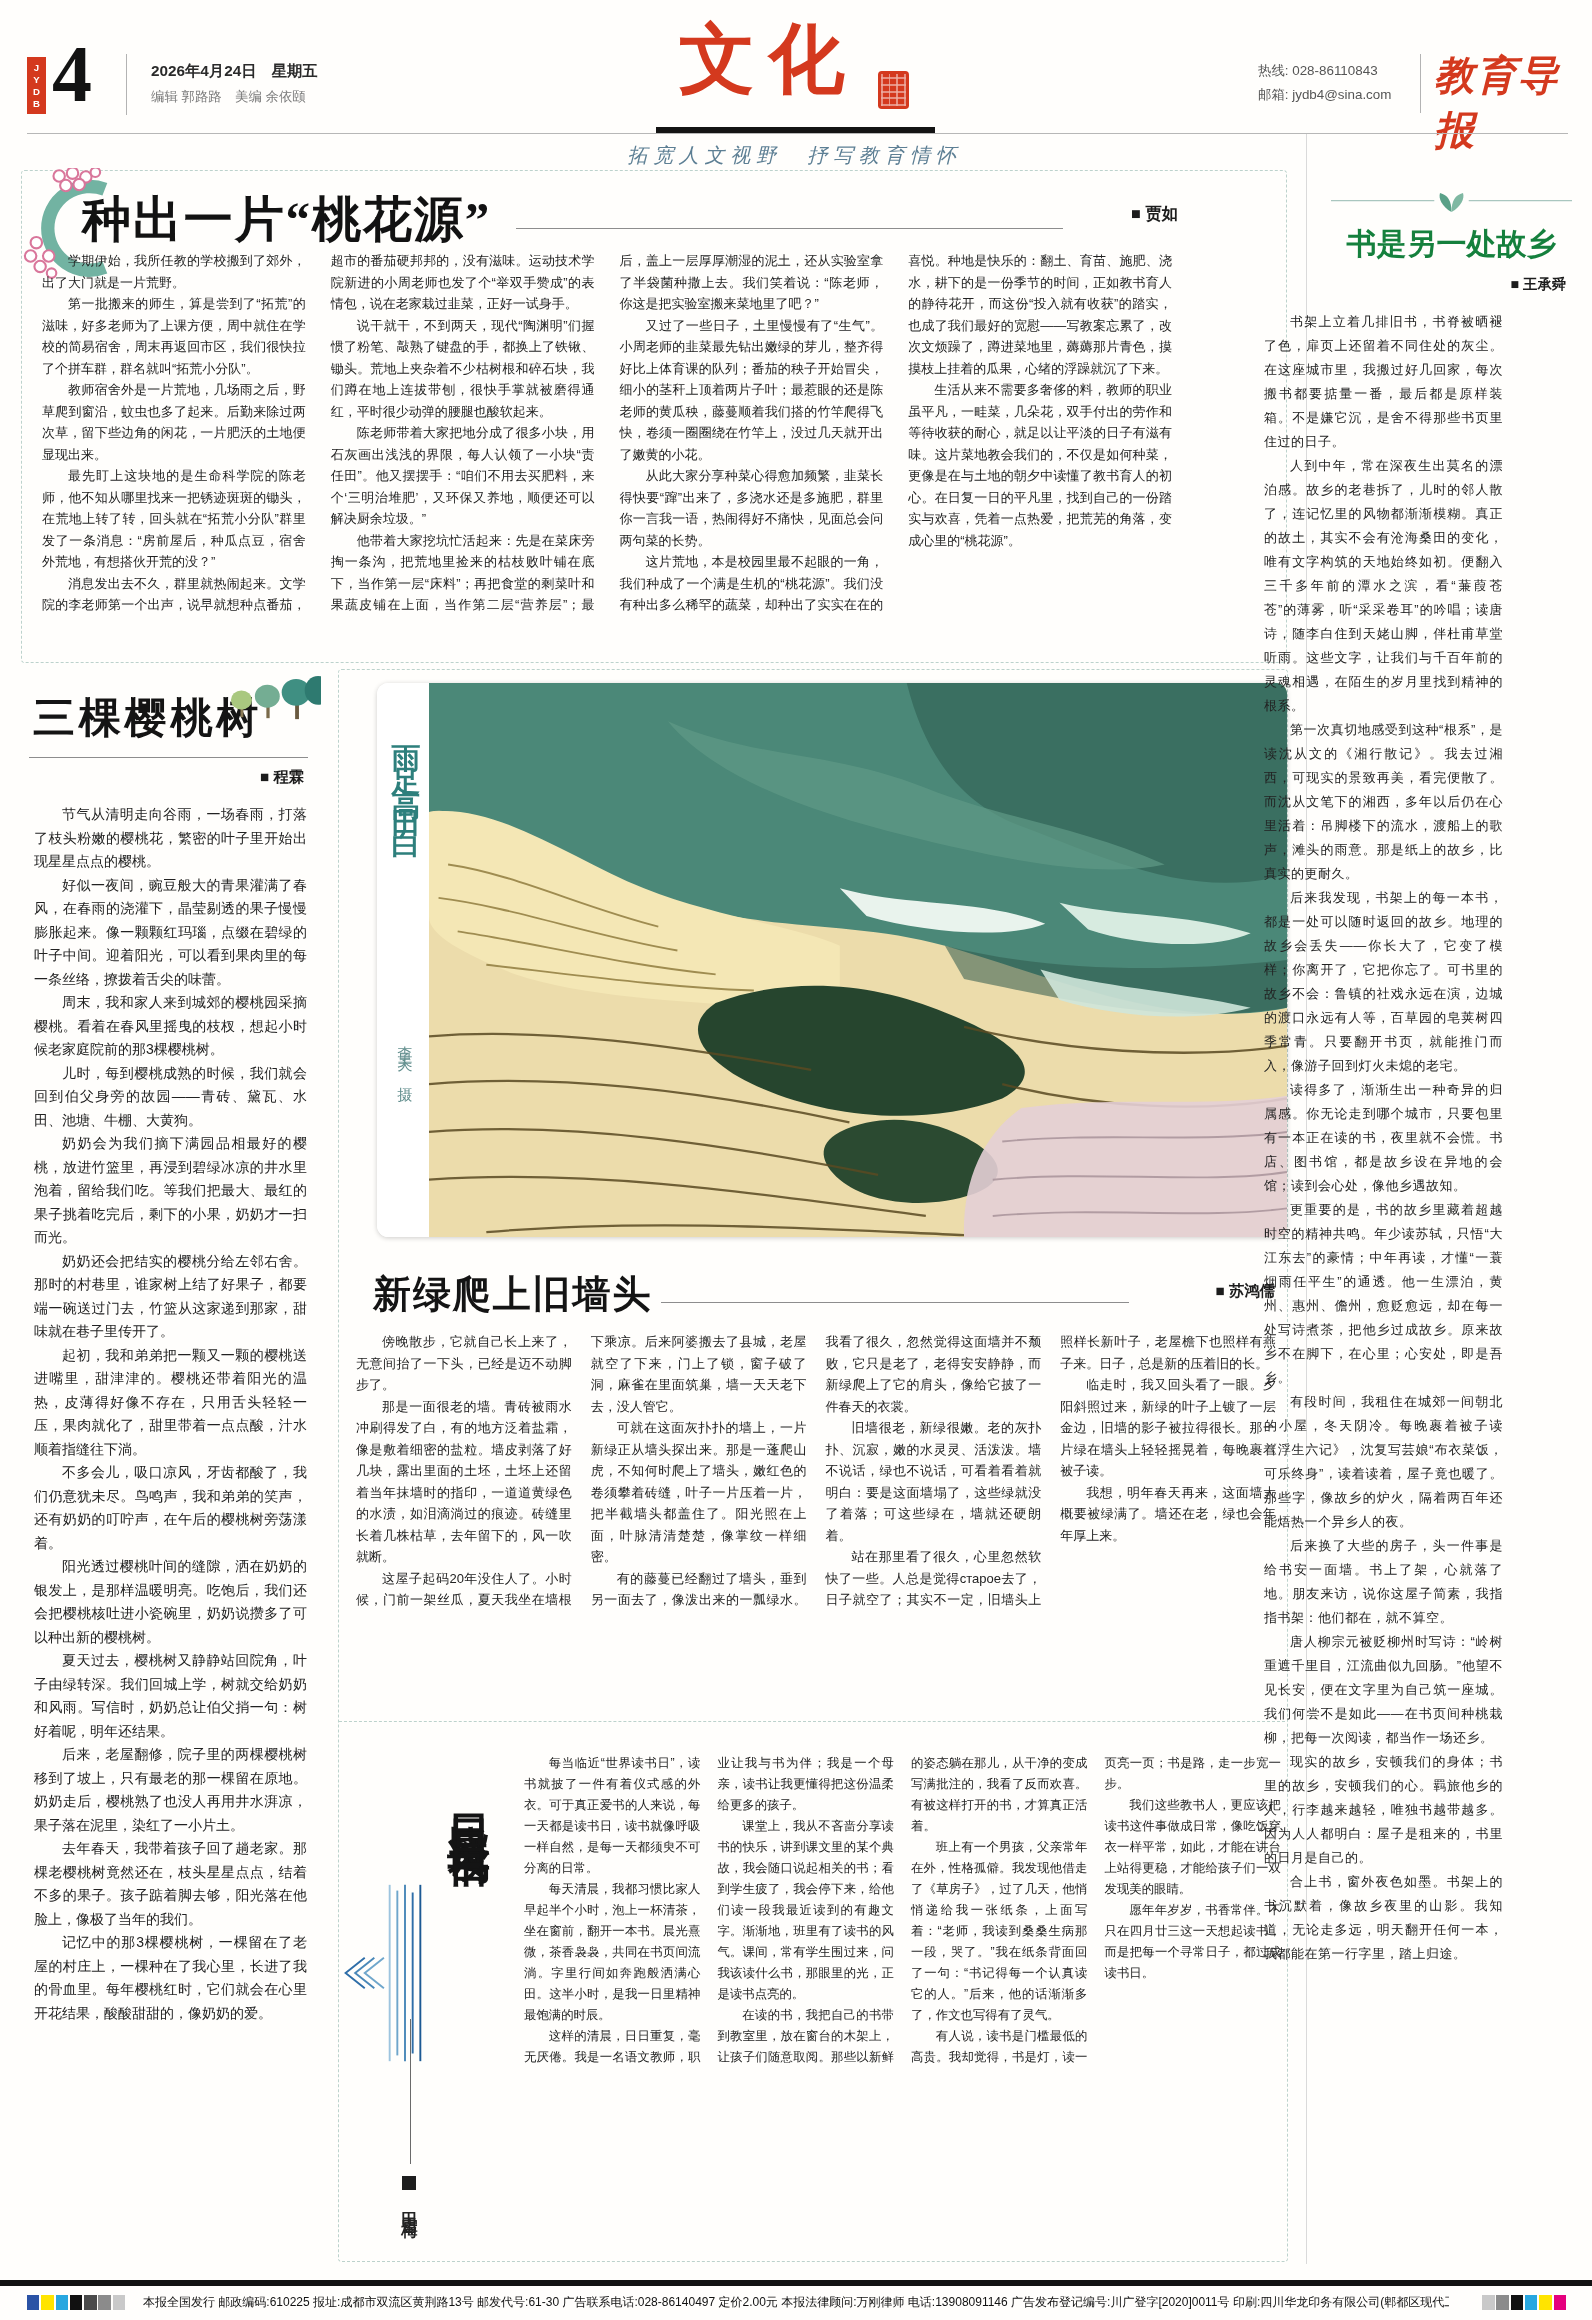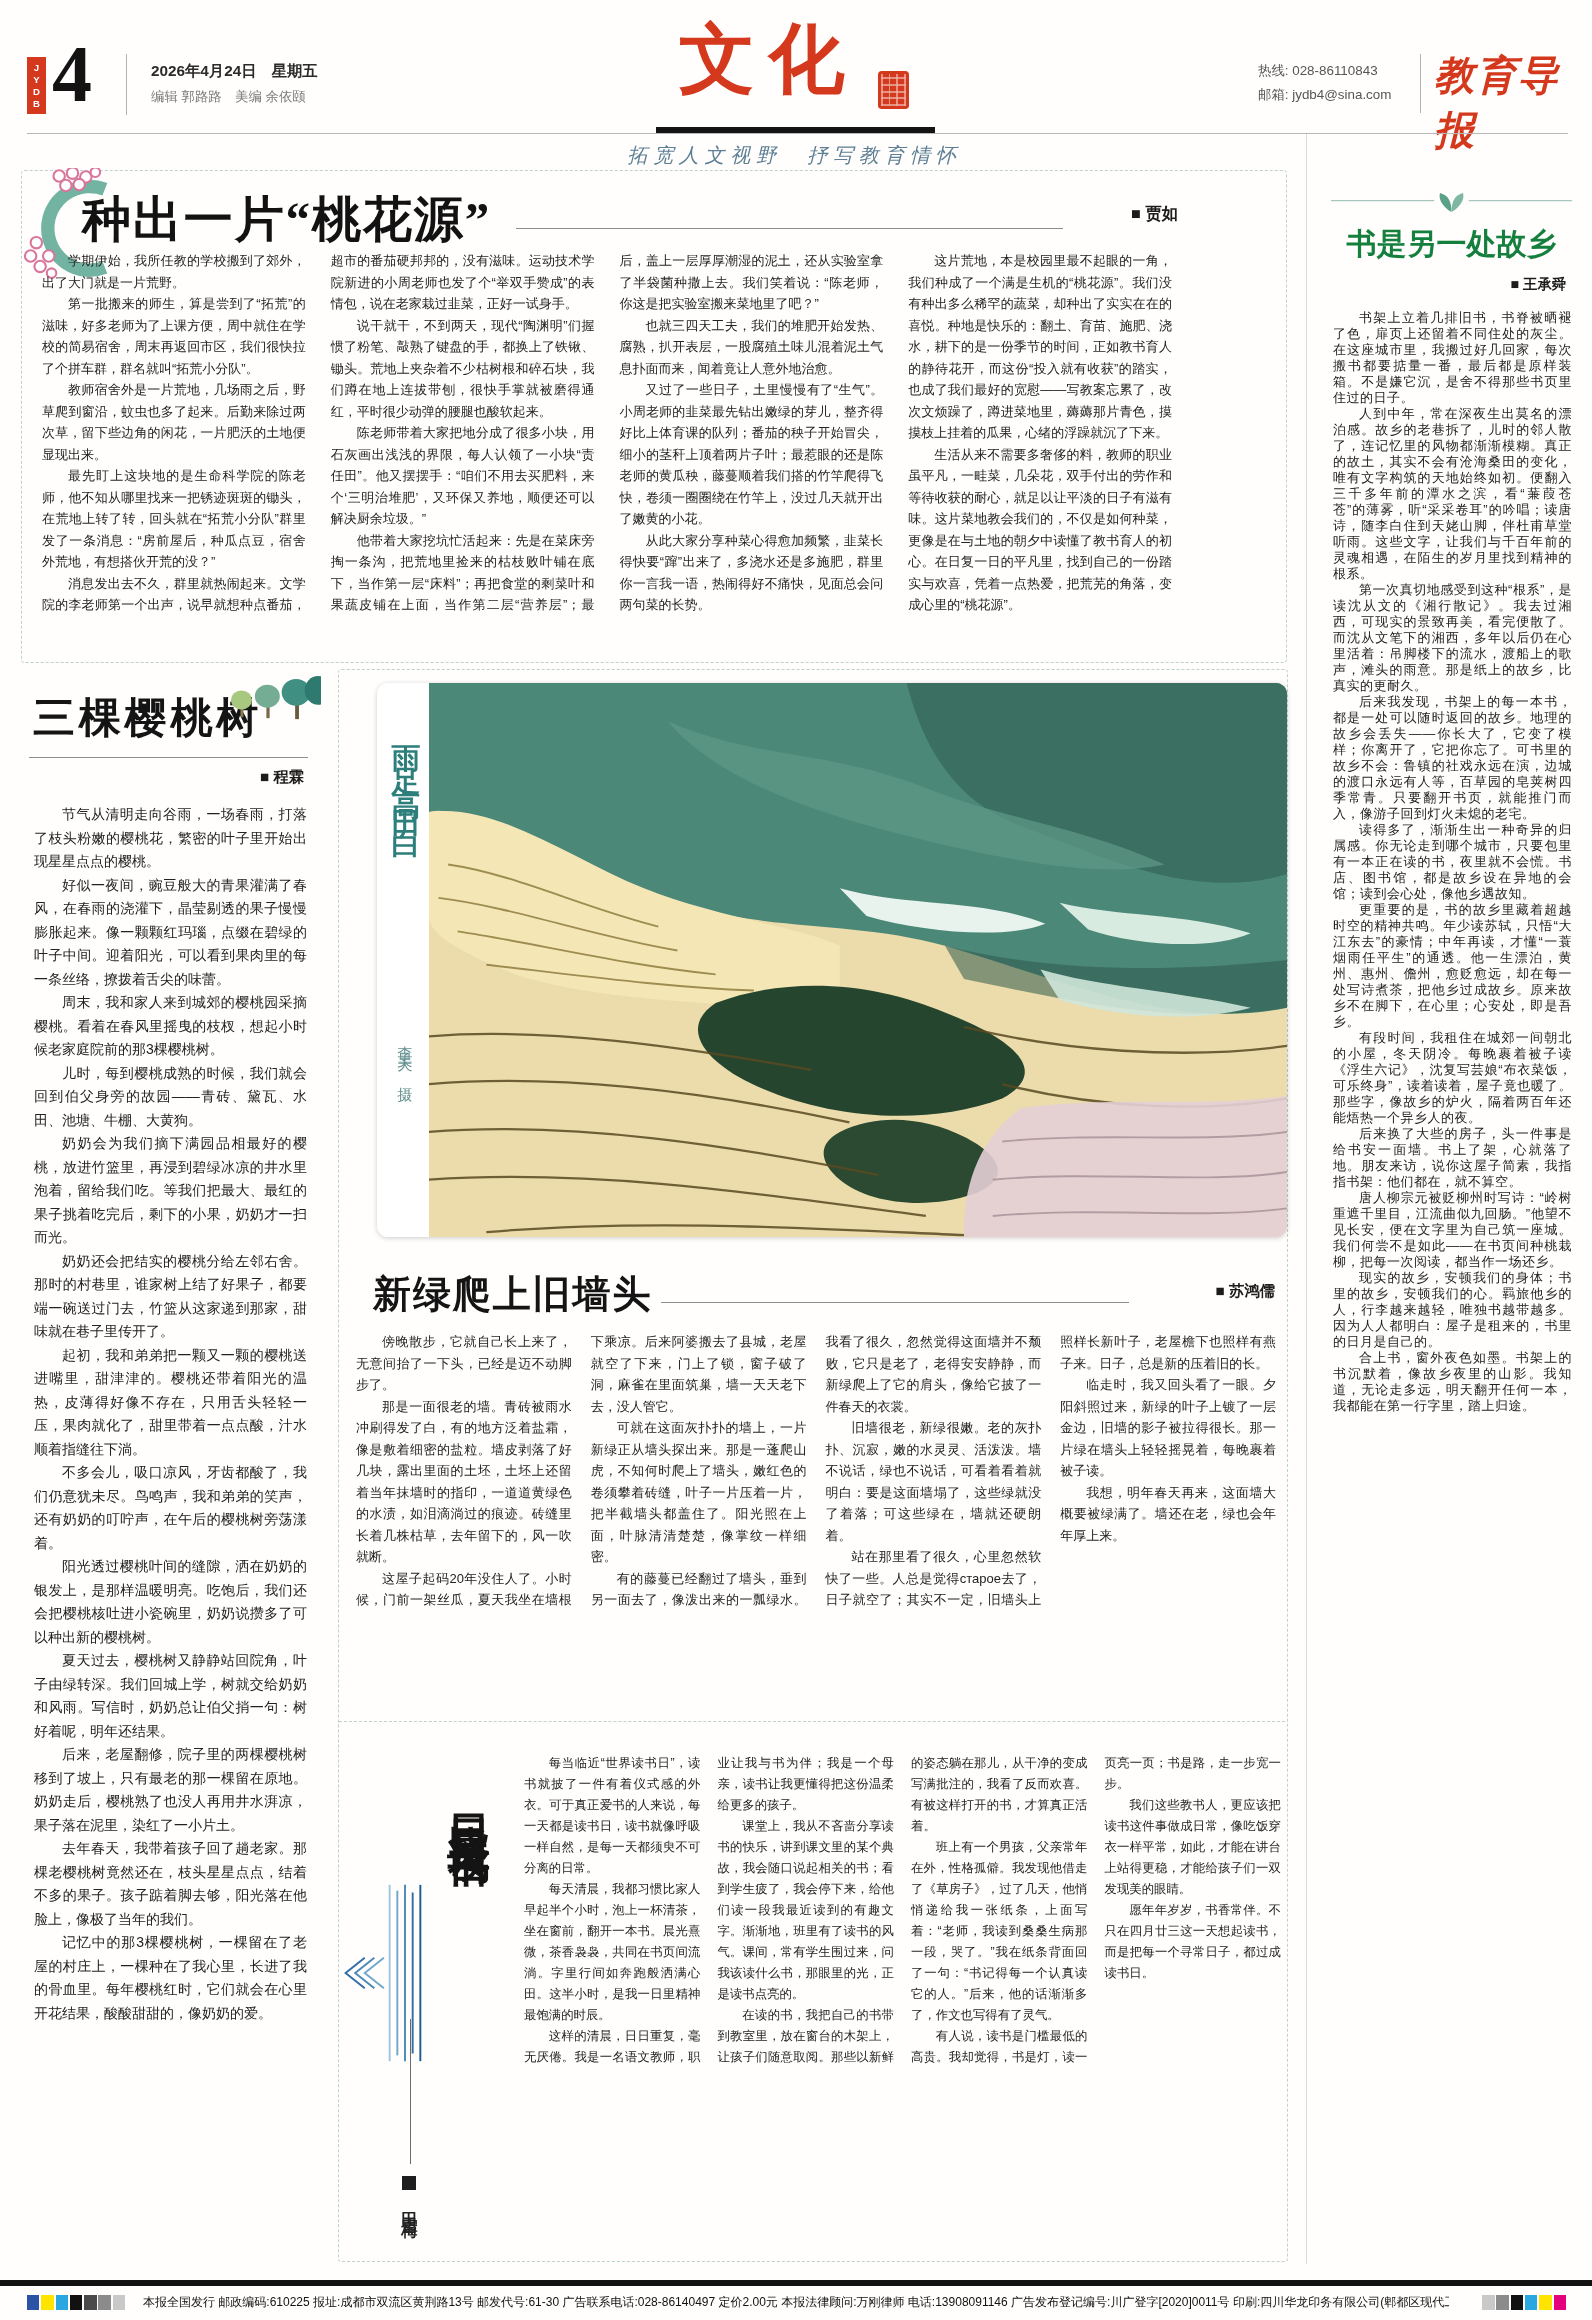--- a/index.html
+++ b/index.html
@@ -59,21 +59,21 @@
   
   .reading-title{left:440px;top:1780px;font-size:43px;font-weight:bold;letter-spacing:5.7px;color:#141414;}
   .reading-rule-v{left:410px;top:2019px;width:1px;height:145px;background:#6a6a6a;}
   .reading-mark{left:402px;top:2176px;width:14.3px;height:14.3px;background:#1e1e1e;}
   .reading-author{left:399px;top:2199px;font-size:16.3px;letter-spacing:4.8px;color:#222;font-weight:bold;}
   .reading-body{left:524px;top:1753px;width:757px;height:505px;column-count:4;column-gap:17px;font-size:12.4px;line-height:21px;}
   
   .col-div{left:1306px;top:134px;width:1px;height:2130px;background:#dadada;}
   .home-title{left:1331px;top:224px;width:241px;text-align:center;font-size:30px;font-weight:bold;color:#15803d;}
   .home-byline{left:1331px;top:275px;width:235px;text-align:right;font-size:14.3px;font-weight:bold;}
-  .home-body{left:1333px;top:310px;width:239px;height:1950px;font-size:13px;line-height:16px;letter-spacing:0.5px;}
+  .home-body{left:1264px;top:310px;width:239px;height:1950px;font-size:13px;line-height:24px;letter-spacing:0.5px;}
   
   .footer-black{left:0;top:2280px;width:1593px;height:5.7px;background:#121212;}
   .footer-text{left:143px;top:2294px;width:1306px;text-align:center;font-size:12px;
       white-space:nowrap;color:#111;overflow:hidden;}
   .bars{top:2295px;display:flex;gap:1.9px;}
   .bars span{width:12.4px;height:15.3px;display:block;}
 </style>
 </head>
 <body>
 
@@ -119,21 +119,20 @@
   <div class="abs lead-byline">■ 贾如</div>
   <div class="abs body-cols lead-body">
       <p>学期伊始，我所任教的学校搬到了郊外，出了大门就是一片荒野。</p>
       <p>第一批搬来的师生，算是尝到了“拓荒”的滋味，好多老师为了上课方便，周中就住在学校的简易宿舍，周末再返回市区，我们很快拉了个拼车群，群名就叫“拓荒小分队”。</p>
       <p>教师宿舍外是一片荒地，几场雨之后，野草爬到窗沿，蚊虫也多了起来。后勤来除过两次草，留下些边角的闲花，一片肥沃的土地便显现出来。</p>
       <p>最先盯上这块地的是生命科学院的陈老师，他不知从哪里找来一把锈迹斑斑的锄头，在荒地上转了转，回头就在“拓荒小分队”群里发了一条消息：“房前屋后，种瓜点豆，宿舍外荒地，有想搭伙开荒的没？”</p>
       <p>消息发出去不久，群里就热闹起来。文学院的李老师第一个出声，说早就想种点番茄，超市的番茄硬邦邦的，没有滋味。运动技术学院新进的小周老师也发了个“举双手赞成”的表情包，说在老家栽过韭菜，正好一试身手。</p>
       <p>说干就干，不到两天，现代“陶渊明”们握惯了粉笔、敲熟了键盘的手，都换上了铁锹、锄头。荒地上夹杂着不少枯树根和碎石块，我们蹲在地上连拔带刨，很快手掌就被磨得通红，平时很少动弹的腰腿也酸软起来。</p>
       <p>陈老师带着大家把地分成了很多小块，用石灰画出浅浅的界限，每人认领了一小块“责任田”。他又摆摆手：“咱们不用去买肥料，来个‘三明治堆肥’，又环保又养地，顺便还可以解决厨余垃圾。”</p>
       <p>他带着大家挖坑忙活起来：先是在菜床旁掏一条沟，把荒地里捡来的枯枝败叶铺在底下，当作第一层“床料”；再把食堂的剩菜叶和果蔬皮铺在上面，当作第二层“营养层”；最后，盖上一层厚厚潮湿的泥土，还从实验室拿了半袋菌种撒上去。我们笑着说：“陈老师，你这是把实验室搬来菜地里了吧？”</p>
-      <p>也就三四天工夫，我们的堆肥开始发热、腐熟，扒开表层，一股腐殖土味儿混着泥土气息扑面而来，闻着竟让人意外地治愈。</p>
       <p>又过了一些日子，土里慢慢有了“生气”。小周老师的韭菜最先钻出嫩绿的芽儿，整齐得好比上体育课的队列；番茄的秧子开始冒尖，细小的茎秆上顶着两片子叶；最惹眼的还是陈老师的黄瓜秧，藤蔓顺着我们搭的竹竿爬得飞快，卷须一圈圈绕在竹竿上，没过几天就开出了嫩黄的小花。</p>
       <p>从此大家分享种菜心得愈加频繁，韭菜长得快要“蹿”出来了，多浇水还是多施肥，群里你一言我一语，热闹得好不痛快，见面总会问两句菜的长势。</p>
       <p>这片荒地，本是校园里最不起眼的一角，我们种成了一个满是生机的“桃花源”。我们没有种出多么稀罕的蔬菜，却种出了实实在在的喜悦。种地是快乐的：翻土、育苗、施肥、浇水，耕下的是一份季节的时间，正如教书育人的静待花开，而这份“投入就有收获”的踏实，也成了我们最好的宽慰——写教案忘累了，改次文烦躁了，蹲进菜地里，薅薅那片青色，摸摸枝上挂着的瓜果，心绪的浮躁就沉了下来。</p>
       <p>生活从来不需要多奢侈的料，教师的职业虽平凡，一畦菜，几朵花，双手付出的劳作和等待收获的耐心，就足以让平淡的日子有滋有味。这片菜地教会我们的，不仅是如何种菜，更像是在与土地的朝夕中读懂了教书育人的初心。在日复一日的平凡里，找到自己的一份踏实与欢喜，凭着一点热爱，把荒芜的角落，变成心里的“桃花源”。</p>
     </div>
 
   <div class="abs cherry-title serif">三棵樱桃树</div>
   <svg class="abs" style="left:229px;top:675px;" width="92" height="48" viewBox="0 0 96 50">
     <rect x="12" y="34" width="3" height="10" fill="#8a7a55"></rect>
     <ellipse cx="13" cy="26" rx="11" ry="10" fill="#a9c87f"></ellipse>

